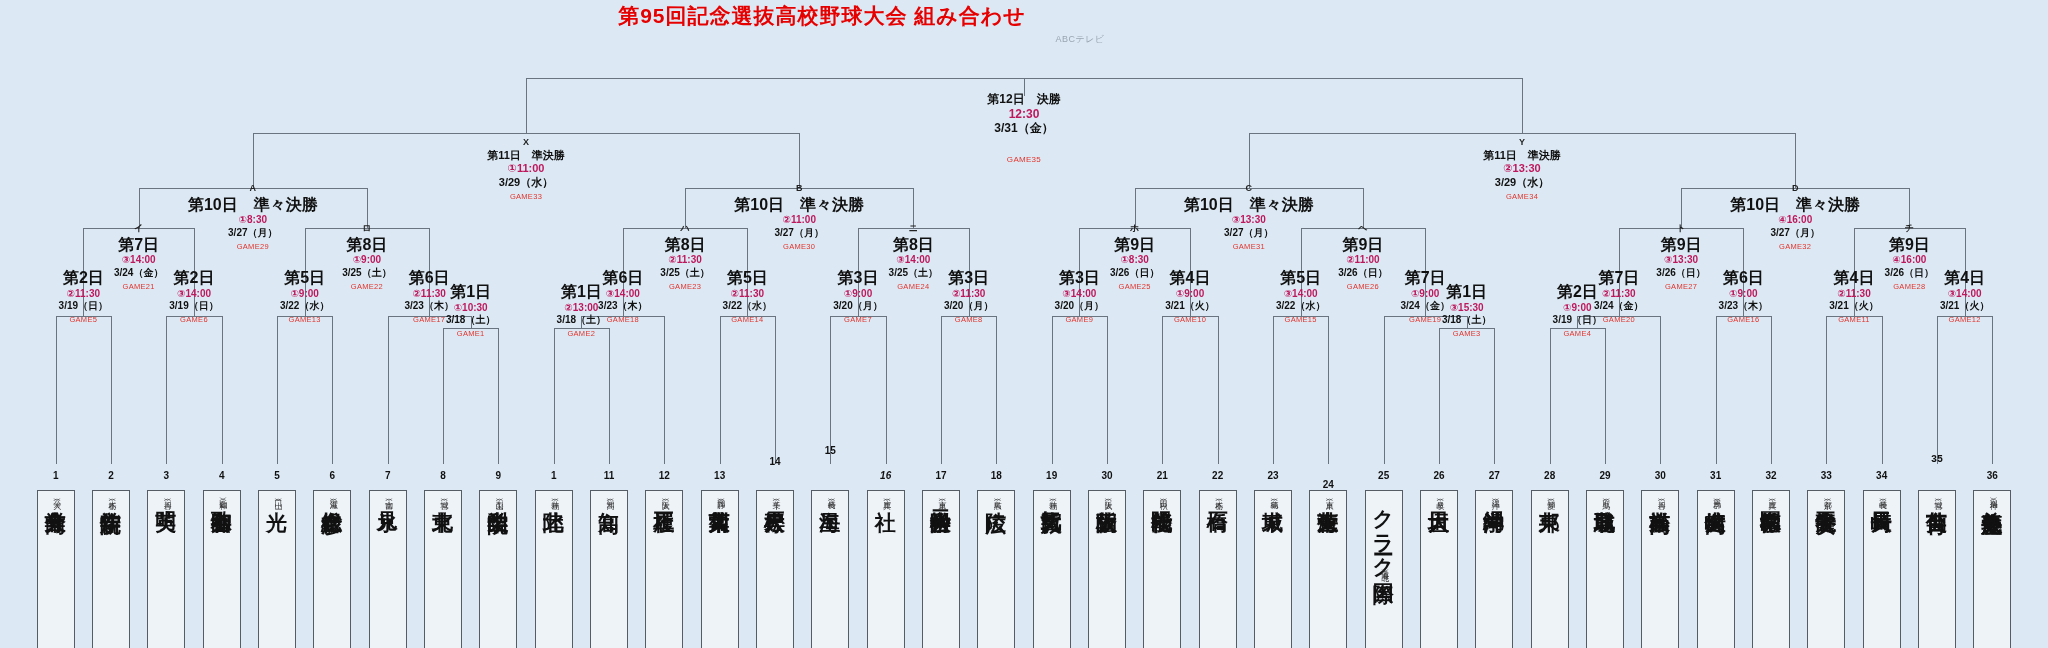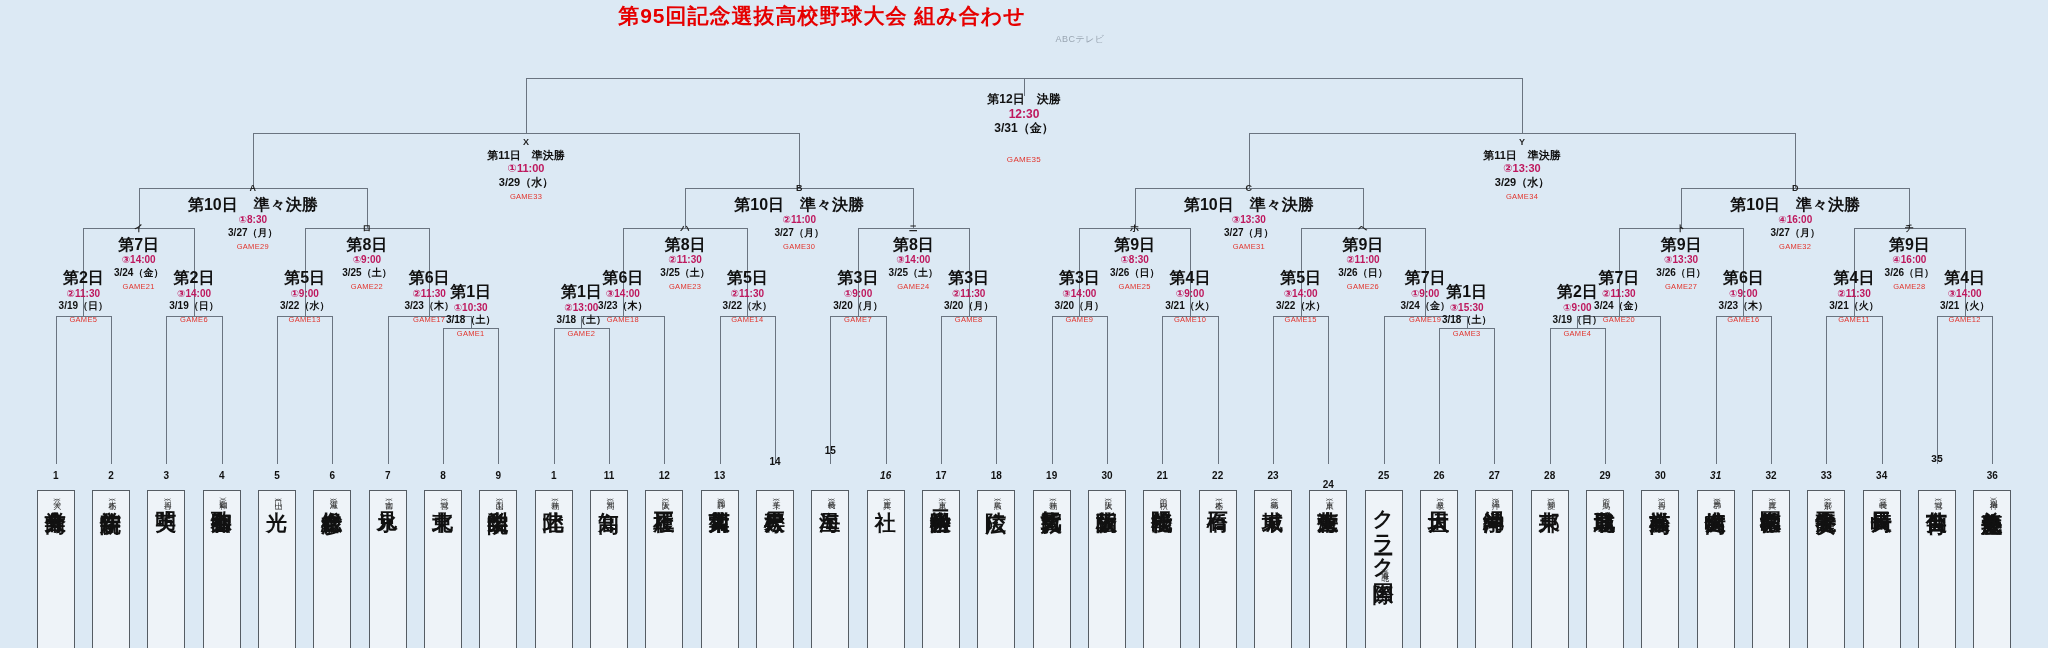--- a/index.html
+++ b/index.html
@@ -549,21 +549,21 @@
       <div class="seed" style="left: 1595px; top: 470px;">29</div>
       <div class="team" style="left: 1641.33px; height: 158px;">
         <div class="tname">高松商業</div>
         <div class="pref">〈香川〉</div>
       </div>
       <div class="seed" style="left: 1650.33px; top: 470px;">30</div>
       <div class="team" style="left: 1696.67px; height: 158px;">
         <div class="tname">健大高崎</div>
         <div class="pref">〈群馬〉</div>
       </div>
-      <div class="seed" style="left: 1705.67px; top: 470px; font-style: italic;">31</div>
+      <div class="seed" style="left: 1705.67px; top: 470px;">31</div>
       <div class="team" style="left: 1752px; height: 158px;">
         <div class="tname">報徳学園</div>
         <div class="pref">〈兵庫〉</div>
       </div>
       <div class="seed" style="left: 1761px; top: 470px;">32</div>
       <div class="team" style="left: 1807.33px; height: 158px;">
         <div class="tname">龍谷大平安</div>
         <div class="pref">〈京都〉</div>
       </div>
       <div class="seed" style="left: 1816.33px; top: 470px;">33</div>

